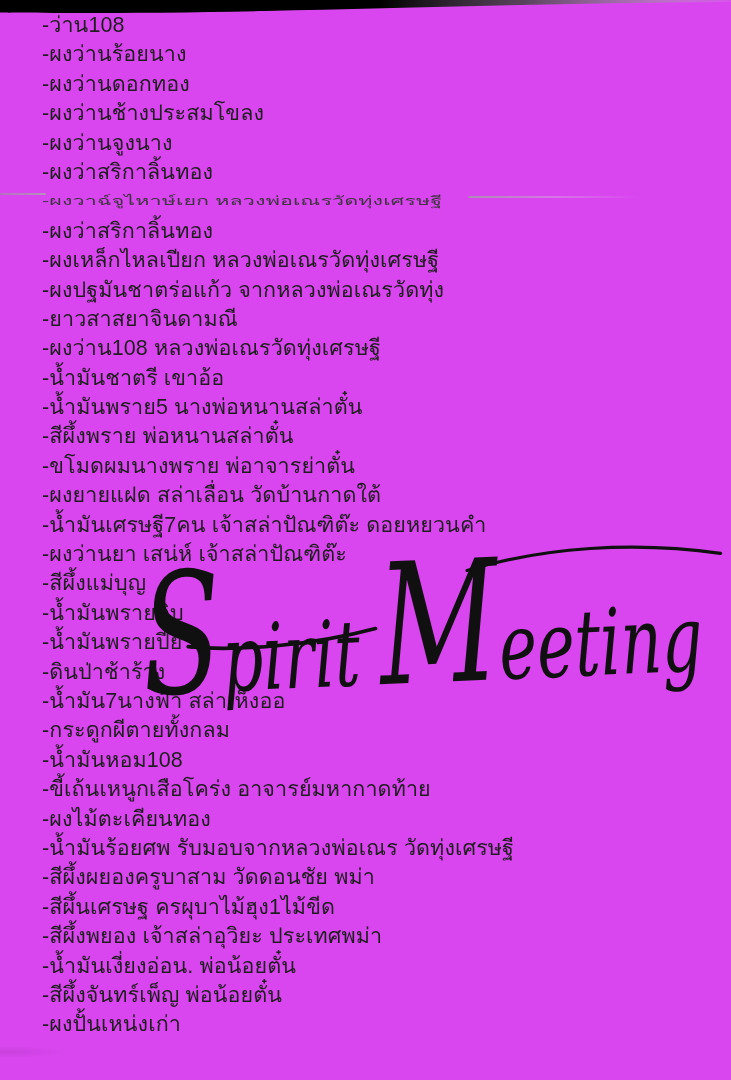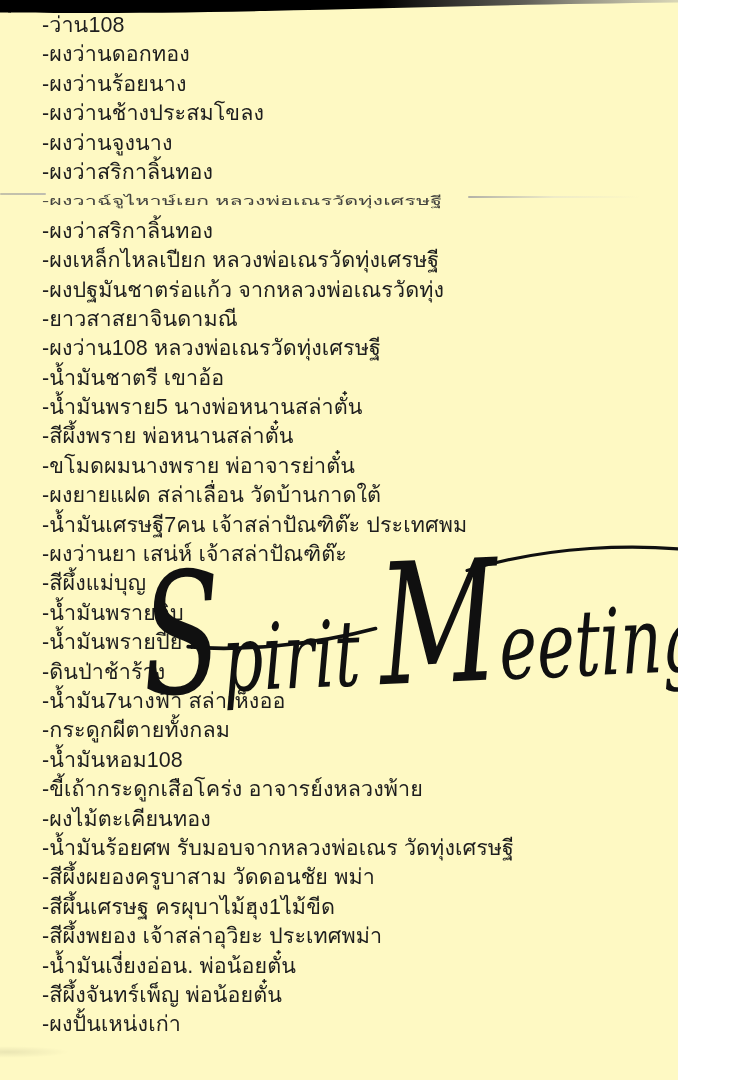--- a/index.html
+++ b/index.html
@@ -4,22 +4,22 @@
 <style>
   html, body { margin: 0; padding: 0; }
   body {
     width: 731px; height: 1080px;
     background: #ffffff;
     font-family: "Liberation Sans", "DejaVu Sans", sans-serif;
     overflow: hidden;
   }
   .page {
     position: relative;
-    width: 678px; height: 1080px;
-    background: #fef9c3;
+    width: 731px; height: 1080px;
+    background: #d946ef;
     overflow: hidden;
   }
   
   .top-bar {
     position: absolute; left: 0; top: 0;
     width: 731px; height: 16px;
     display: block;
   }
   
   .list {
@@ -98,46 +98,46 @@
       </linearGradient>
     </defs>
     <path d="M0,0 L731,0 L731,2 C540,3.5 400,8 265,11 C165,13.2 60,13.4 0,12.6 Z" fill="url(#barFade)"></path>
   </svg>
 
   <div class="seam-rule left"></div>
   <div class="seam-rule right"></div>
 
   <div class="list">
       <div class="line">-ว่าน108</div>
+      <div class="line">-ผงว่านร้อยนาง</div>
       <div class="line">-ผงว่านดอกทอง</div>
-      <div class="line">-ผงว่านร้อยนาง</div>
       <div class="line">-ผงว่านช้างประสมโขลง</div>
       <div class="line">-ผงว่านจูงนาง</div>
       <div class="line">-ผงว่าสริกาลิ้นทอง</div>
       <div class="line distorted">-ผงวาฉ์จูไหาษ์เยก หลวงพ่อเณรวัดทุ่งเศรษฐี</div>
       <div class="line">-ผงว่าสริกาลิ้นทอง</div>
       <div class="line">-ผงเหล็กไหลเปียก หลวงพ่อเณรวัดทุ่งเศรษฐี</div>
       <div class="line">-ผงปฐมันชาตร่อแก้ว จากหลวงพ่อเณรวัดทุ่ง</div>
       <div class="line">-ยาวสาสยาจินดามณี</div>
       <div class="line">-ผงว่าน108 หลวงพ่อเณรวัดทุ่งเศรษฐี</div>
       <div class="line">-น้ำมันชาตรี เขาอ้อ</div>
       <div class="line">-น้ำมันพราย5 นางพ่อหนานสล่าตั๋น</div>
       <div class="line">-สีผึ้งพราย พ่อหนานสล่าตั๋น</div>
       <div class="line">-ขโมดผมนางพราย พ่อาจารย่าตั๋น</div>
       <div class="line">-ผงยายแฝด สล่าเลื่อน วัดบ้านกาดใต้</div>
-      <div class="line">-น้ำมันเศรษฐี7คน เจ้าสล่าปัณฑิต๊ะ ประเทศพม</div>
+      <div class="line">-น้ำมันเศรษฐี7คน เจ้าสล่าปัณฑิต๊ะ ดอยหยวนคำ</div>
       <div class="line">-ผงว่านยา เสน่ห์ เจ้าสล่าปัณฑิต๊ะ</div>
       <div class="line">-สีผึ้งแม่บุญ</div>
       <div class="line">-น้ำมันพรายดิบ</div>
       <div class="line">-น้ำมันพรายปียา</div>
       <div class="line">-ดินป่าช้าร้าง</div>
       <div class="line">-น้ำมัน7นางฟ้า สล่าเห็งออ</div>
       <div class="line">-กระดูกผีตายทั้งกลม</div>
       <div class="line">-น้ำมันหอม108</div>
-      <div class="line">-ขี้เถ้ากระดูกเสือโคร่ง อาจารย์งหลวงพ้าย</div>
+      <div class="line">-ขี้เถ้นเหนูกเสือโคร่ง อาจารย์มหากาดท้าย</div>
       <div class="line">-ผงไม้ตะเคียนทอง</div>
       <div class="line">-น้ำมันร้อยศพ รับมอบจากหลวงพ่อเณร วัดทุ่งเศรษฐี</div>
       <div class="line">-สีผึ้งผยองครูบาสาม วัดดอนชัย พม่า</div>
       <div class="line">-สีผึ้นเศรษฐ ครผุบาไม้ฮุง1ไม้ขีด</div>
       <div class="line">-สีผึ้งพยอง เจ้าสล่าอุวิยะ ประเทศพม่า</div>
       <div class="line">-น้ำมันเงี่ยงอ่อน. พ่อน้อยตั๋น</div>
       <div class="line">-สีผึ้งจันทร์เพ็ญ พ่อน้อยตั๋น</div>
       <div class="line">-ผงปั้นเหน่งเก่า</div>
     </div>
 

